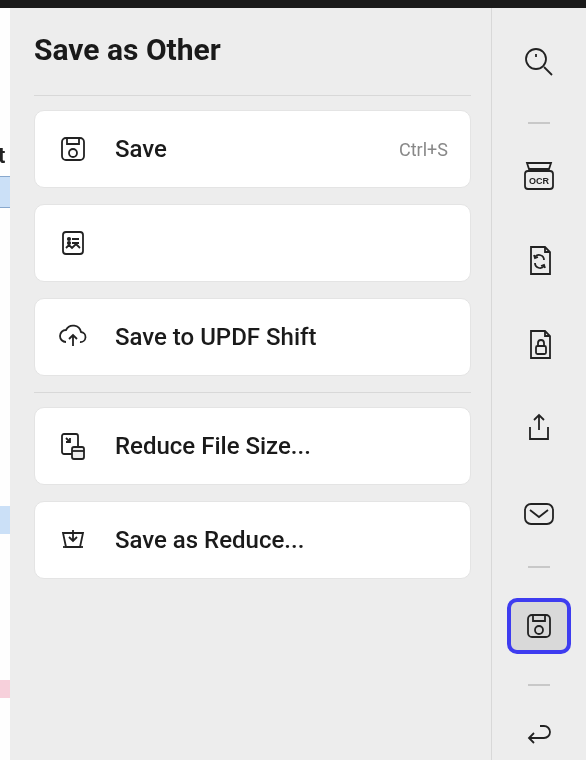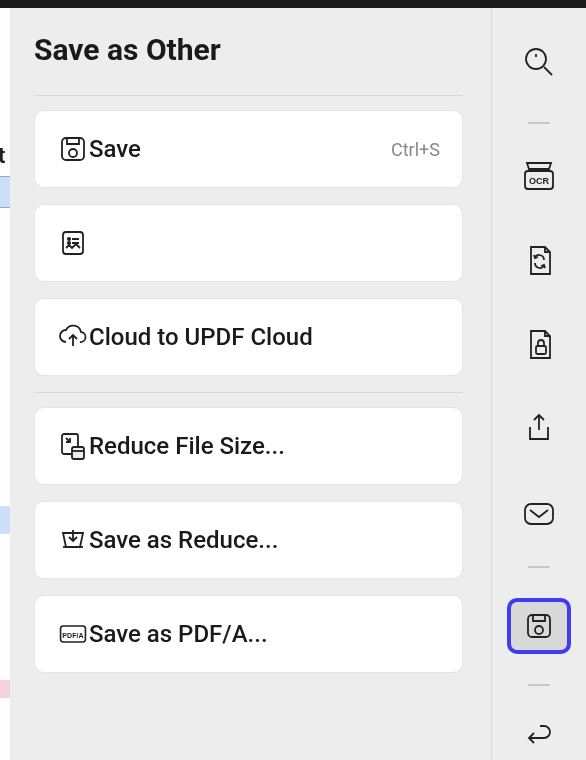--- a/index.html
+++ b/index.html
@@ -55,41 +55,42 @@
     position: absolute;
     top: 672px;
     left: 0;
     width: 10px;
     height: 18px;
     background: #f7d0db;
   }
   .panel {
     flex: 1;
     background: #ededed;
-    padding: 24px 28px 0 24px;
+    padding: 24px 20px 0 24px;
     border-right: 1px solid #d8d8d8;
   }
   .panel-title {
     font-size: 30px;
     font-weight: 700;
     color: #1a1a1a;
     margin-bottom: 28px;
   }
   .divider {
     height: 1px;
     background: #d8d8d8;
     margin: 14px 0;
   }
   .menu-item {
     background: #fff;
     border: 1px solid #e4e4e4;
     border-radius: 10px;
     padding: 22px 22px;
     display: flex;
     align-items: center;
+    gap: 26px;
     margin-bottom: 16px;
     cursor: pointer;
   }
   .menu-icon {
     width: 32px;
     height: 32px;
     display: flex;
     align-items: center;
     justify-content: center;
     flex-shrink: 0;
@@ -178,21 +179,21 @@
       </span>
     </div>
 
     <div class="menu-item">
       <span class="menu-icon">
         <svg width="32" height="30" viewBox="0 0 32 30">
             <path d="M9 20 a6 6 0 0 1 0 -12 a8 8 0 0 1 15 2 a5 5 0 0 1 -1 10"></path>
             <path d="M16 24 v-10 M12 17 l4 -4 l4 4"></path>
           </svg>
       </span>
-      <span class="menu-label">Cloud to UPDF Cloud</span>
+      <span class="menu-label">Save to UPDF Shift</span>
       <span class="menu-shortcut"></span>
     </div>
 
     <div class="divider"></div>
 
     <div class="menu-item">
       <span class="menu-icon">
         <svg width="32" height="32" viewBox="0 0 32 32">
             <rect x="5" y="4" width="16" height="20" rx="2"></rect>
             <path d="M9 8 l4 4 M13 8 v4 h-4"></path>
@@ -209,30 +210,20 @@
         <svg width="32" height="30" viewBox="0 0 32 30">
             <path d="M6 8 h20 l-3 14 h-14 z"></path>
             <path d="M16 5 v10 M12 12 l4 4 l4 -4"></path>
             <path d="M6 22 h20"></path>
           </svg>
       </span>
       <span class="menu-label">Save as Reduce...</span>
       <span class="menu-shortcut"></span>
     </div>
 
-    <div class="menu-item">
-      <span class="menu-icon">
-        <svg width="36" height="30" viewBox="0 0 36 30">
-            <rect x="4" y="6" width="28" height="18" rx="3"></rect>
-            <text x="6" y="19" class="small-text">PDF/A</text>
-          </svg>
-      </span>
-      <span class="menu-label">Save as PDF/A...</span>
-      <span class="menu-shortcut"></span>
-    </div>
   </div>
 
   <div class="sidebar">
     <div class="sidebar-btn">
       <svg width="34" height="34" viewBox="0 0 34 34">
           <circle cx="14" cy="14" r="10"></circle>
           <path d="M22 22 l8 8"></path>
           <path d="M14 9 v3"></path>
         </svg>
     </div>

